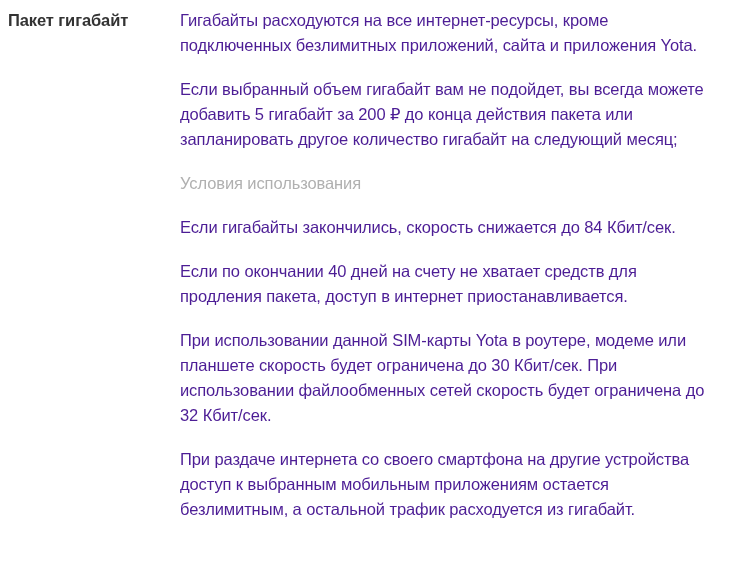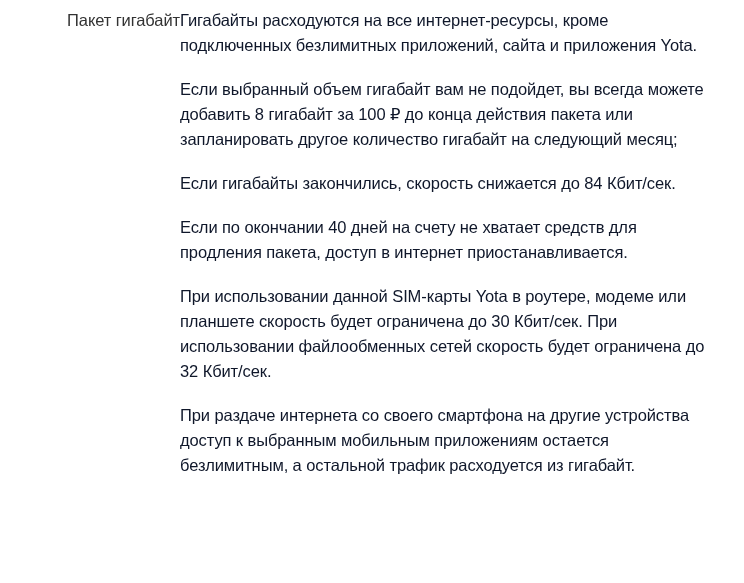--- a/index.html
+++ b/index.html
@@ -19,51 +19,51 @@
     align-items: flex-start;
     padding: 8px 26px 0 8px;
     box-sizing: border-box;
     width: 744px;
   }
   .term {
     width: 172px;
     flex: 0 0 172px;
     font-size: 16.5px;
     line-height: 25px;
-    font-weight: normal;
+    font-weight: bold;
     color: #333333;
     letter-spacing: -0.1px;
-    text-align: right;
   }
   .desc {
     flex: 1 1 auto;
     min-width: 0;
   }
   .desc p {
     margin: 0 0 19px 0;
     font-size: 16.5px;
     line-height: 25px;
-    color: #0f172a;
+    color: #4c1d95;
     letter-spacing: -0.1px;
   }
   .desc .subheading {
     margin: 0 0 19px 0;
     font-size: 16.5px;
     line-height: 25px;
     font-weight: normal;
     color: #b0b0b0;
     letter-spacing: -0.1px;
   }
 </style>
 </head>
 <body>
 
 <div class="row">
   <div class="term">Пакет гигабайт</div>
   <div class="desc">
     <p>Гигабайты расходуются на все интернет-ресурсы, кроме подключенных безлимитных приложений, сайта и приложения Yota.</p>
-    <p>Если выбранный объем гигабайт вам не подойдет, вы всегда можете добавить 8 гигабайт за 100 ₽ до конца действия пакета или запланировать другое количество гигабайт на следующий месяц;</p>
+    <p>Если выбранный объем гигабайт вам не подойдет, вы всегда можете добавить 5 гигабайт за 200 ₽ до конца действия пакета или запланировать другое количество гигабайт на следующий месяц;</p>
+    <h4 class="subheading">Условия использования</h4>
     <p>Если гигабайты закончились, скорость снижается до 84 Кбит/сек.</p>
     <p>Если по окончании 40 дней на счету не хватает средств для продления пакета, доступ в интернет приостанавливается.</p>
     <p>При использовании данной SIM-карты Yota в роутере, модеме или планшете скорость будет ограничена до 30 Кбит/сек. При использовании файлообменных сетей скорость будет ограничена до 32 Кбит/сек.</p>
     <p>При раздаче интернета со своего смартфона на другие устройства доступ к выбранным мобильным приложениям остается безлимитным, а остальной трафик расходуется из гигабайт.</p>
   </div>
 </div>
 
 </body></html>

